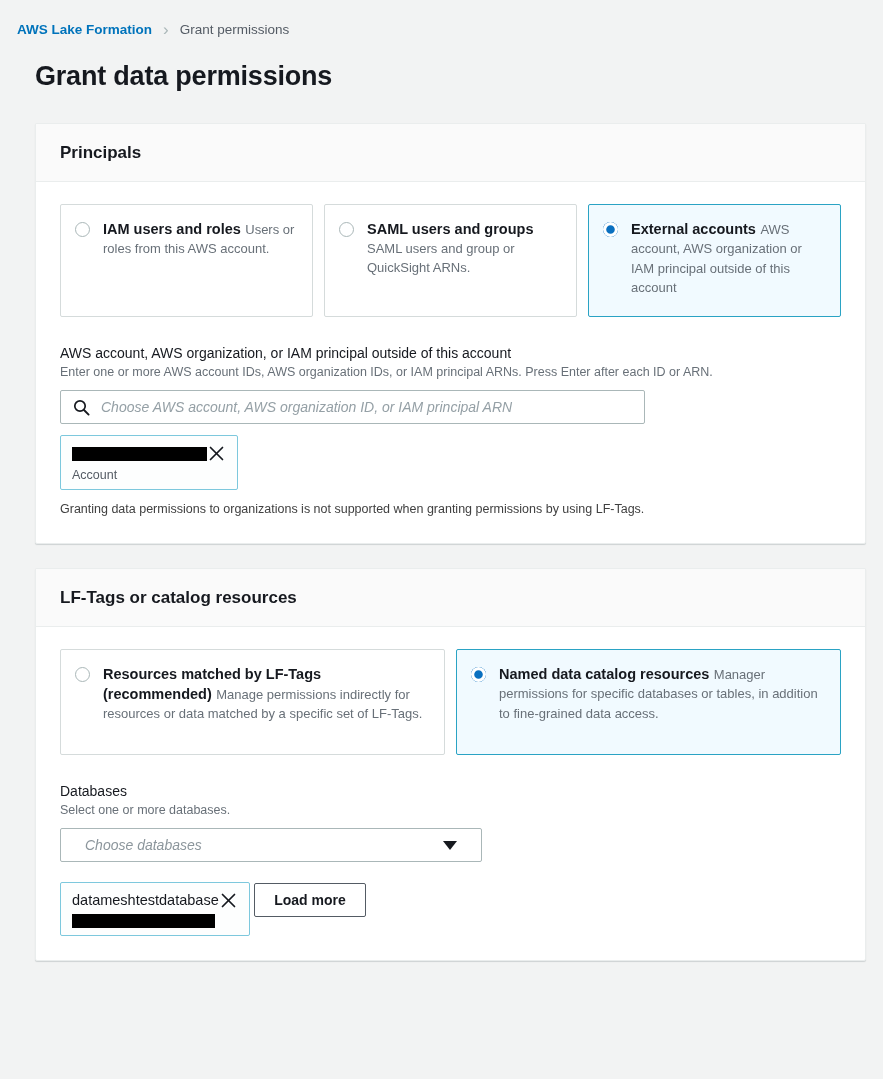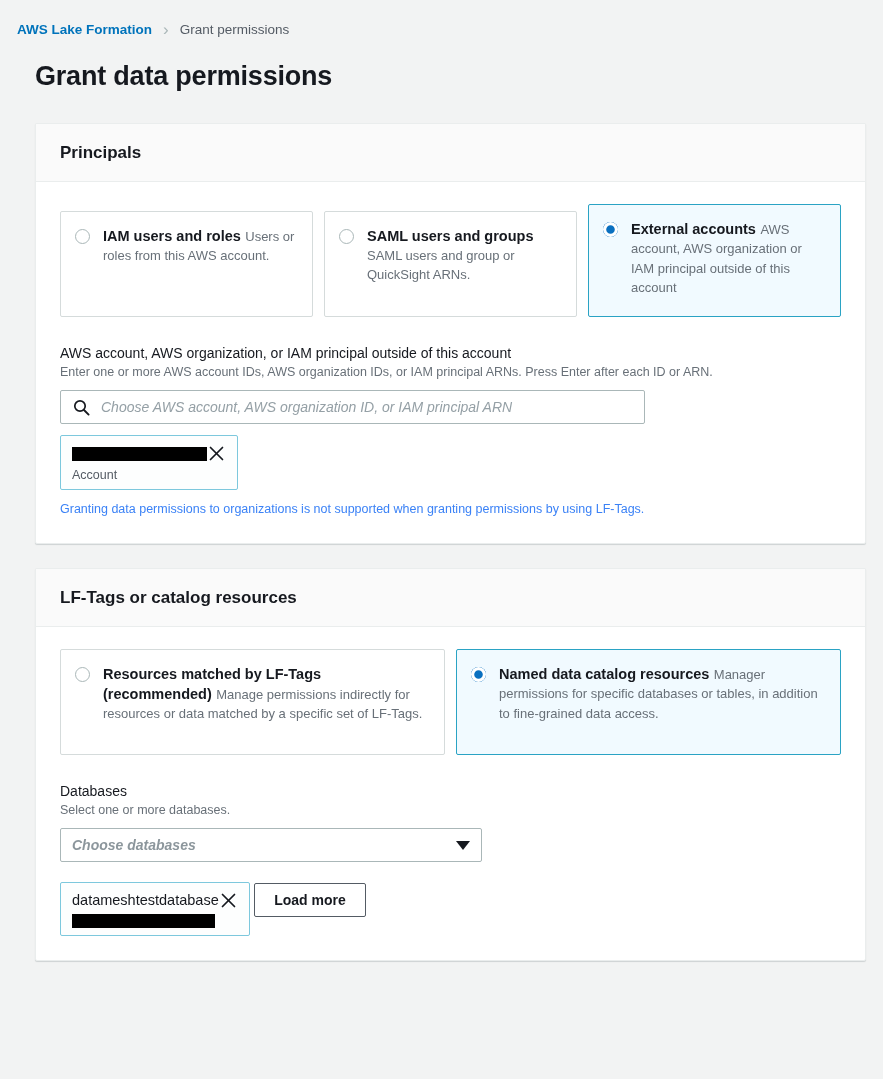--- a/index.html
+++ b/index.html
@@ -48,21 +48,21 @@
     background: #fafafa;
     border-bottom: 1px solid #eaeded;
     padding: 19px 24px 18px 24px;
   }
   .card-header h2 {
     margin: 0; font-size: 17px; font-weight: 700; color: #16191f;
   }
   .card-body { padding: 22px 24px 24px 24px; }
 
   
-  .tile-row { display: flex; gap: 11px; align-items: flex-end; }
+  .tile-row { display: flex; gap: 11px; }
   .tile {
     flex: 1;
     border: 1px solid #d5dbdb;
     border-radius: 2px;
     background: #ffffff;
     padding: 14px 16px 18px 14px;
     display: flex;
     align-items: flex-start;
     gap: 13px;
     cursor: pointer;
@@ -115,23 +115,22 @@
     font-family: inherit; font-size: 14px; font-style: italic; color: #16191f;
     padding: 0;
   }
   .search-box input::placeholder { color: #95a0a6; font-style: italic; opacity: 1; }
 
   .select-box {
     position: relative;
     width: 422px; height: 34px;
     border: 1px solid #aab7b8; border-radius: 2px;
     background: #ffffff;
-    display: flex; align-items: center; padding: 0 11px;
+    display: flex; align-items: center; padding: 0 24px;
     cursor: pointer;
-    font-weight: bold;
   }
   .select-placeholder {
     flex: 1 1 auto; font-size: 14px; font-style: italic; color: #8c969c;
   }
   .caret {
     width: 0; height: 0;
     border-left: 7px solid transparent;
     border-right: 7px solid transparent;
     border-top: 9px solid #16191f;
   }
@@ -153,21 +152,21 @@
   }
   .chip-x {
     flex: 0 0 auto; cursor: pointer; display: flex; align-items: center;
   }
   .chip-sub { font-size: 12.5px; color: #545b64; margin-top: 5px; }
   .chip-sub-redaction {
     display: block; background: #000000; height: 14px; margin-top: 4px;
   }
 
   .note {
-    font-size: 12.5px; color: #3b82f6; margin-top: 11px; line-height: 1.4;
+    font-size: 12.5px; color: #404040; margin-top: 11px; line-height: 1.4;
   }
 
   
   .btn {
     display: inline-block; margin-top: 21px;
     border: 1px solid #545b64; border-radius: 2px;
     background: #ffffff; color: #16191f;
     font-family: inherit; font-size: 14px; font-weight: 700;
     padding: 8px 19px; cursor: pointer;
   }

